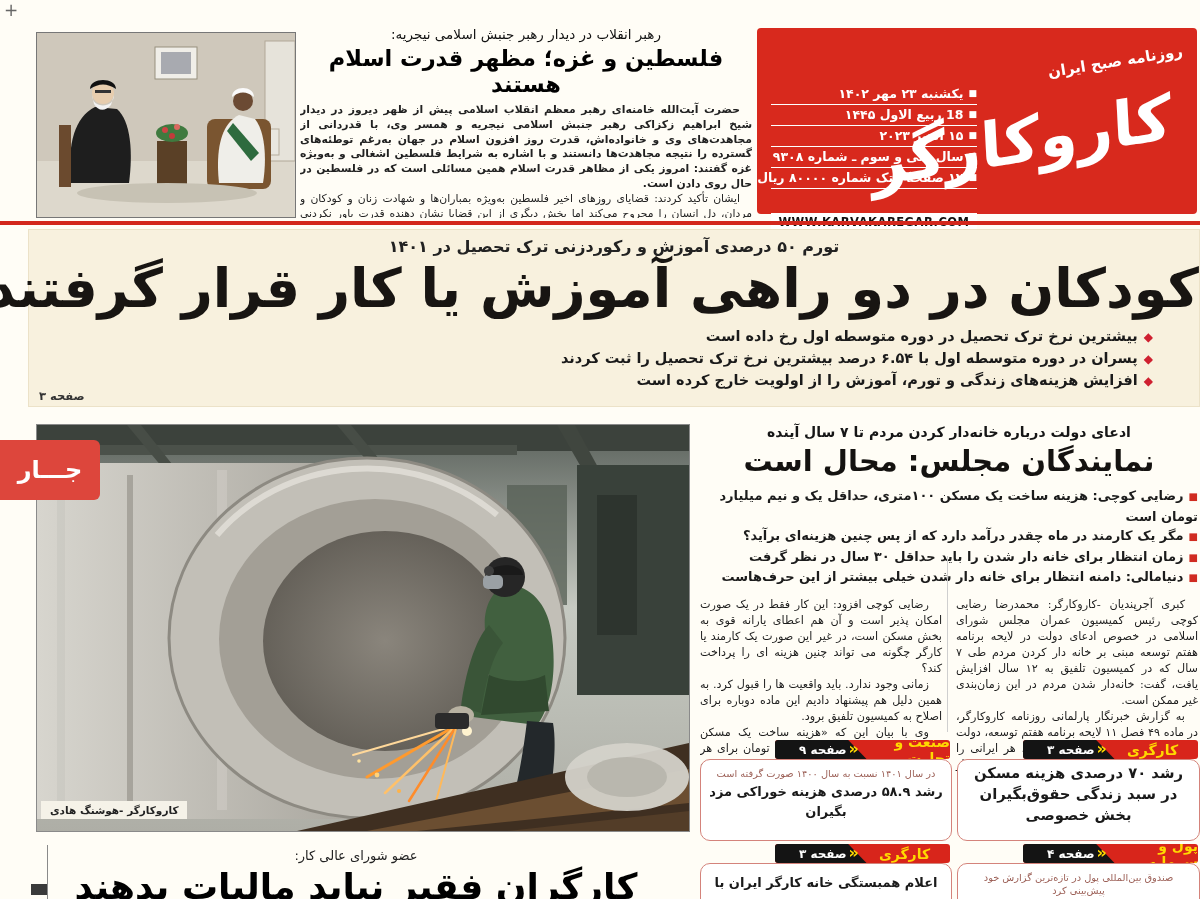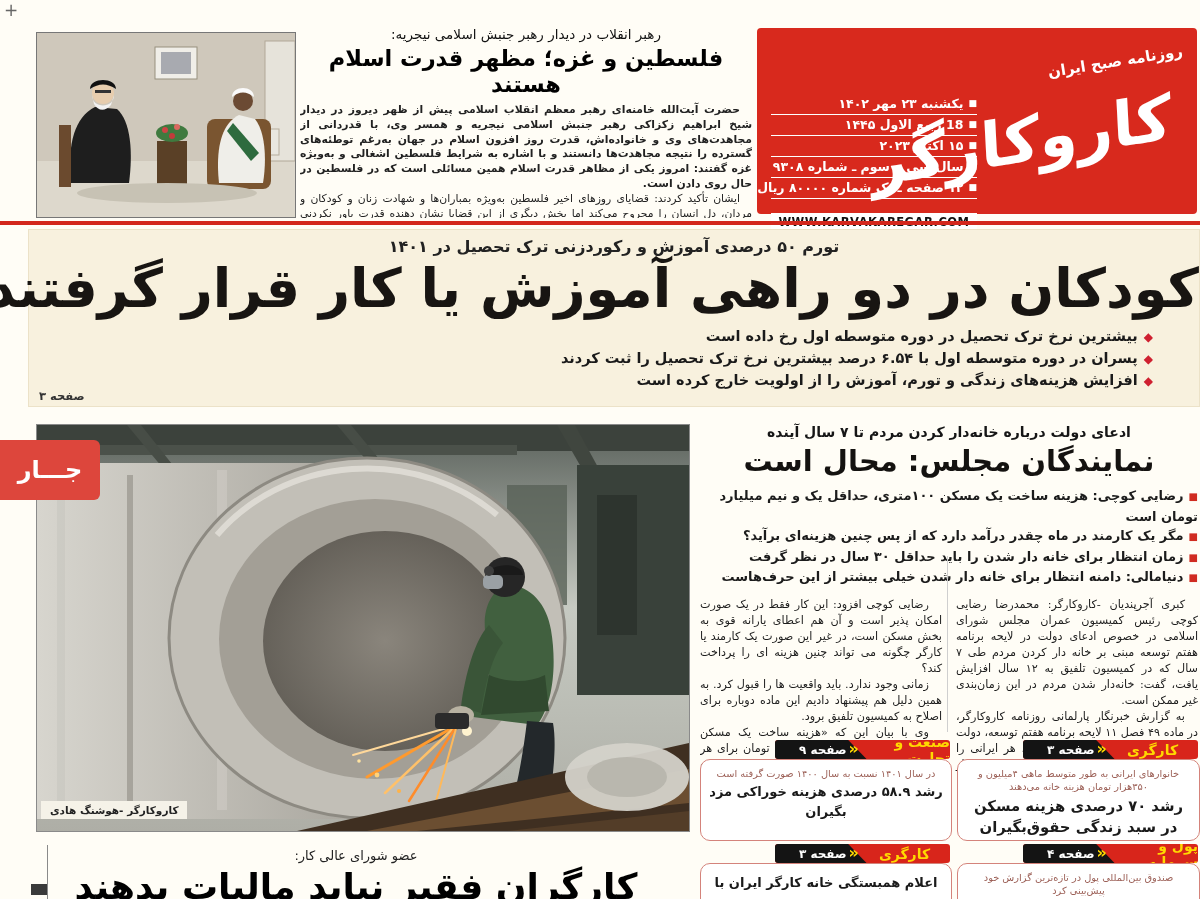--- a/index.html
+++ b/index.html
@@ -9,21 +9,21 @@
   }
   .abs{position:absolute;}
   
   .cropmark{left:4px;top:0;font-size:17px;color:#666;}
   
   .masthead{left:757px;top:28px;width:440px;height:186px;background:#d8291d;border-radius:4px;}
   .mh-tagline{position:absolute;right:16px;top:14px;color:#fff;font-size:15px;font-weight:bold;
     transform:rotate(-9deg);transform-origin:right top;}
   .mh-logo{position:absolute;right:28px;top:52px;color:#fff;font-size:62px;font-weight:bold;
     transform:rotate(-9deg) skewX(-6deg);transform-origin:right top;letter-spacing:2px;white-space:nowrap;}
-  .mh-dates{position:absolute;left:14px;top:66px;width:206px;direction:rtl;}
+  .mh-dates{position:absolute;left:14px;top:56px;width:206px;direction:rtl;}
   .mh-row{border-bottom:1px solid #fff;color:#fff;font-size:12.5px;font-weight:bold;
     padding:2px 0 3px 0;text-align:right;white-space:nowrap;}
   .mh-sq{font-size:9px;vertical-align:2px;margin-left:5px;}
   .mh-web{position:absolute;left:14px;top:185px;width:206px;background:#fff;color:#111;
     font-size:11.5px;font-weight:bold;text-align:center;padding:2px 0;letter-spacing:.5px;}
   
   .top-article{left:300px;top:26px;width:452px;height:192px;direction:rtl;overflow:hidden;}
   .ta-kicker{text-align:center;font-size:13.5px;color:#111;margin-bottom:3px;}
   .ta-headline{text-align:center;font-size:22.5px;font-weight:bold;color:#000;margin-bottom:6px;}
   .ta-body{font-size:10.8px;line-height:14.8px;text-align:justify;color:#222;}
@@ -269,21 +269,20 @@
     <div class="nb-kicker">در سال ۱۴۰۱ نسبت به سال ۱۴۰۰ صورت گرفته است</div>
     <div class="nb-headline">رشد ۵۸.۹ درصدی هزینه خوراکی مزد بگیران</div>
   </div>
 
   <div class="abs secbar" style="left:1023px;top:740px;width:175px;">
     <div class="pageseg">صفحه ۳</div>
     <div class="chev">«</div>
     <div class="name">کارگری</div>
   </div>
   <div class="abs newsbox" style="left:957px;top:759px;width:241px;height:80px;">
-    <div class="nb-kicker">خانوارهای ایرانی به طور متوسط ماهی ۴میلیون و ۳۵۰هزار تومان هزینه خانه می‌دهند</div>
     <div class="nb-headline sm">رشد ۷۰ درصدی هزینه مسکن در سبد زندگی حقوق‌بگیران بخش خصوصی</div>
   </div>
 
   <div class="abs secbar" style="left:775px;top:844px;width:175px;">
     <div class="pageseg">صفحه ۳</div>
     <div class="chev">«</div>
     <div class="name">کارگری</div>
   </div>
   <div class="abs newsbox" style="left:700px;top:863px;width:250px;height:60px;">
     <div class="nb-headline" style="margin-top:9px;">اعلام همبستگی خانه کارگر ایران با مردم غزه</div>

